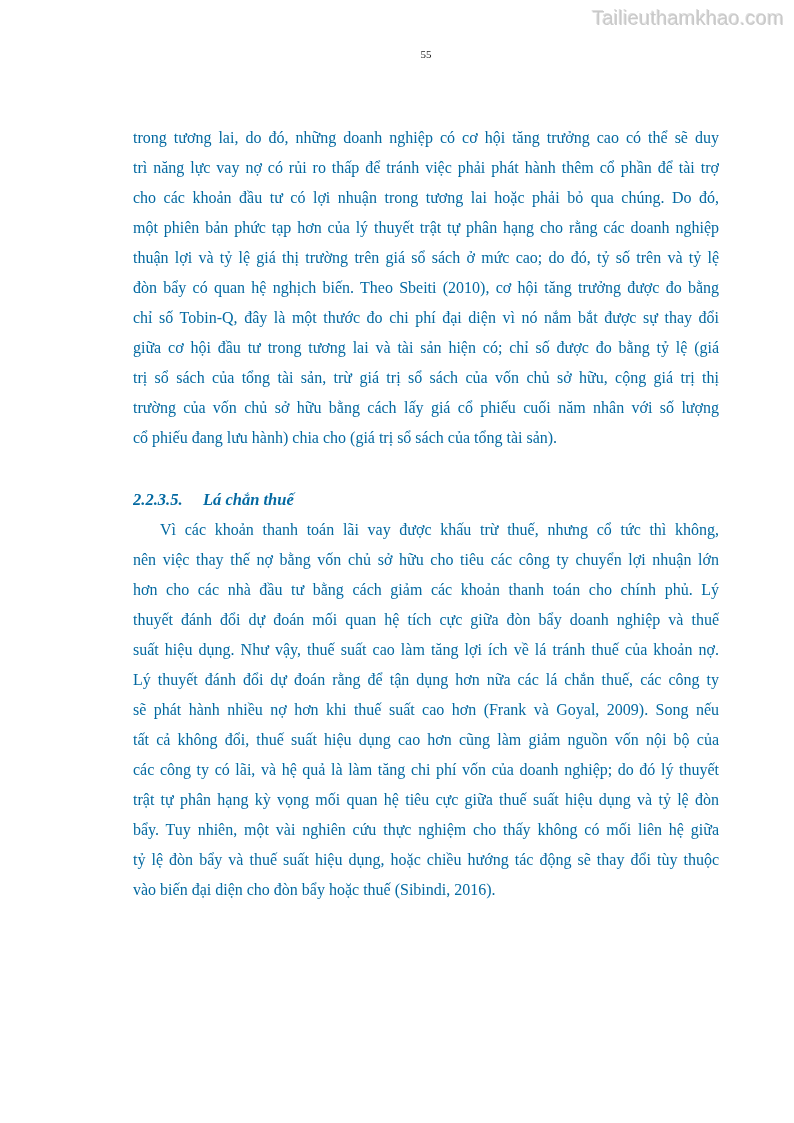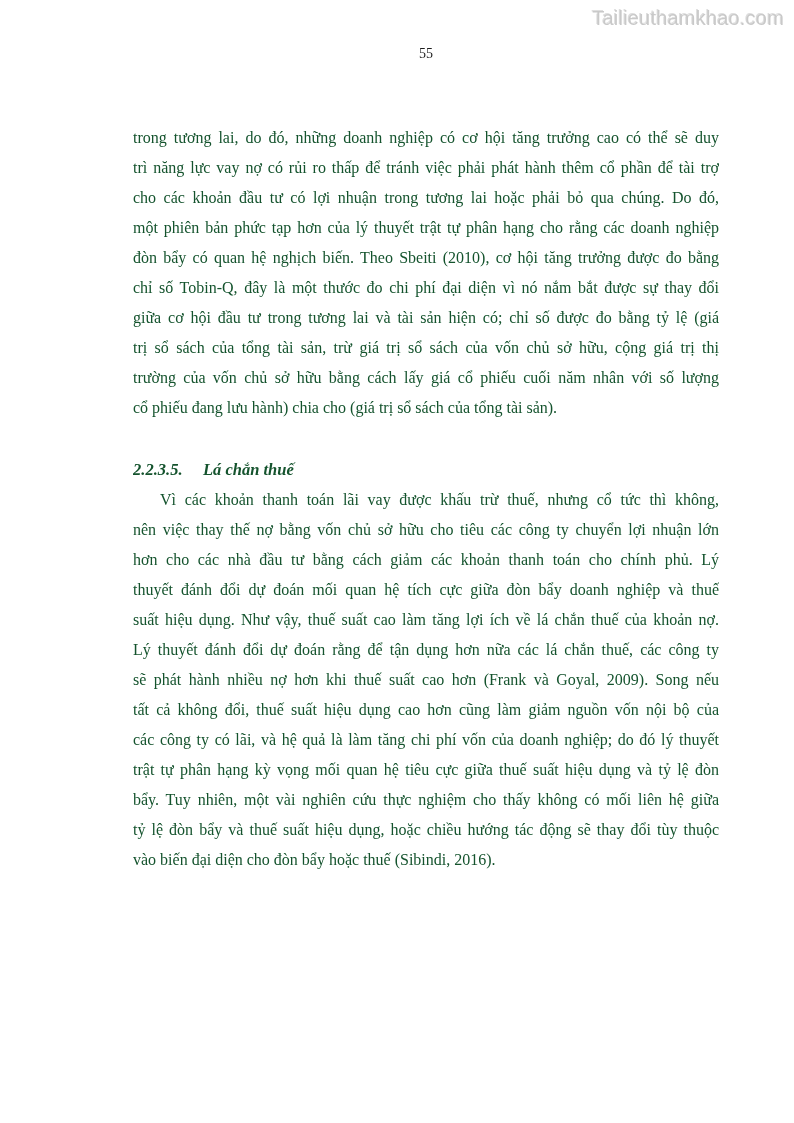--- a/index.html
+++ b/index.html
@@ -20,30 +20,30 @@
     font-family: "Liberation Sans", sans-serif;
     font-size: 20px;
     color: #c9c9c9;
     text-shadow: 1px 1px 0 #ffffff, -1px -1px 0 #dedede;
     letter-spacing: 0.2px;
   }
   .page-number {
     position: absolute;
     top: 44px; left: 133px; width: 586px;
     text-align: center;
-    font-size: 14px;
+    font-size: 11px;
     color: #1c1c1c;
     line-height: 20px;
   }
   .text-block {
     position: absolute;
     left: 133px; top: 123px; width: 586px;
     font-size: 16px;
     line-height: 30px;
-    color: #14532d;
+    color: #0369a1;
   }
   .line {
     height: 30px;
     overflow: hidden;
     text-align: justify;
     text-align-last: justify;
   }
   .line.last {
     text-align-last: left;
   }
@@ -67,32 +67,33 @@
 <body>
 
 <div class="page">
   <div class="watermark">Tailieuthamkhao.com</div>
   <div class="page-number">55</div>
   <div class="text-block" id="text-block">
       <div class="line">trong tương lai, do đó, những doanh nghiệp có cơ hội tăng trưởng cao có thể sẽ duy</div>
       <div class="line">trì năng lực vay nợ có rủi ro thấp để tránh việc phải phát hành thêm cổ phần để tài trợ</div>
       <div class="line">cho các khoản đầu tư có lợi nhuận trong tương lai hoặc phải bỏ qua chúng. Do đó,</div>
       <div class="line">một phiên bản phức tạp hơn của lý thuyết trật tự phân hạng cho rằng các doanh nghiệp</div>
+      <div class="line">thuận lợi và tỷ lệ giá thị trường trên giá sổ sách ở mức cao; do đó, tỷ số trên và tỷ lệ</div>
       <div class="line">đòn bẩy có quan hệ nghịch biến. Theo Sbeiti (2010), cơ hội tăng trưởng được đo bằng</div>
       <div class="line">chỉ số Tobin-Q, đây là một thước đo chi phí đại diện vì nó nắm bắt được sự thay đổi</div>
       <div class="line">giữa cơ hội đầu tư trong tương lai và tài sản hiện có; chỉ số được đo bằng tỷ lệ (giá</div>
       <div class="line">trị sổ sách của tổng tài sản, trừ giá trị sổ sách của vốn chủ sở hữu, cộng giá trị thị</div>
       <div class="line">trường của vốn chủ sở hữu bằng cách lấy giá cổ phiếu cuối năm nhân với số lượng</div>
       <div class="line last">cổ phiếu đang lưu hành) chia cho (giá trị sổ sách của tổng tài sản).</div>
       <div class="heading"><span class="heading-number">2.2.3.5.</span><span class="heading-title">Lá chắn thuế</span></div>
       <div class="line indent">Vì các khoản thanh toán lãi vay được khấu trừ thuế, nhưng cổ tức thì không,</div>
       <div class="line">nên việc thay thế nợ bằng vốn chủ sở hữu cho tiêu các công ty chuyển lợi nhuận lớn</div>
       <div class="line">hơn cho các nhà đầu tư bằng cách giảm các khoản thanh toán cho chính phủ. Lý</div>
       <div class="line">thuyết đánh đổi dự đoán mối quan hệ tích cực giữa đòn bẩy doanh nghiệp và thuế</div>
-      <div class="line">suất hiệu dụng. Như vậy, thuế suất cao làm tăng lợi ích về lá chắn thuế của khoản nợ.</div>
+      <div class="line">suất hiệu dụng. Như vậy, thuế suất cao làm tăng lợi ích về lá tránh thuế của khoản nợ.</div>
       <div class="line">Lý thuyết đánh đổi dự đoán rằng để tận dụng hơn nữa các lá chắn thuế, các công ty</div>
       <div class="line">sẽ phát hành nhiều nợ hơn khi thuế suất cao hơn (Frank và Goyal, 2009). Song nếu</div>
       <div class="line">tất cả không đổi, thuế suất hiệu dụng cao hơn cũng làm giảm nguồn vốn nội bộ của</div>
       <div class="line">các công ty có lãi, và hệ quả là làm tăng chi phí vốn của doanh nghiệp; do đó lý thuyết</div>
       <div class="line">trật tự phân hạng kỳ vọng mối quan hệ tiêu cực giữa thuế suất hiệu dụng và tỷ lệ đòn</div>
       <div class="line">bẩy. Tuy nhiên, một vài nghiên cứu thực nghiệm cho thấy không có mối liên hệ giữa</div>
       <div class="line">tỷ lệ đòn bẩy và thuế suất hiệu dụng, hoặc chiều hướng tác động sẽ thay đổi tùy thuộc</div>
       <div class="line last">vào biến đại diện cho đòn bẩy hoặc thuế (Sibindi, 2016).</div>
     </div>
 </div>

